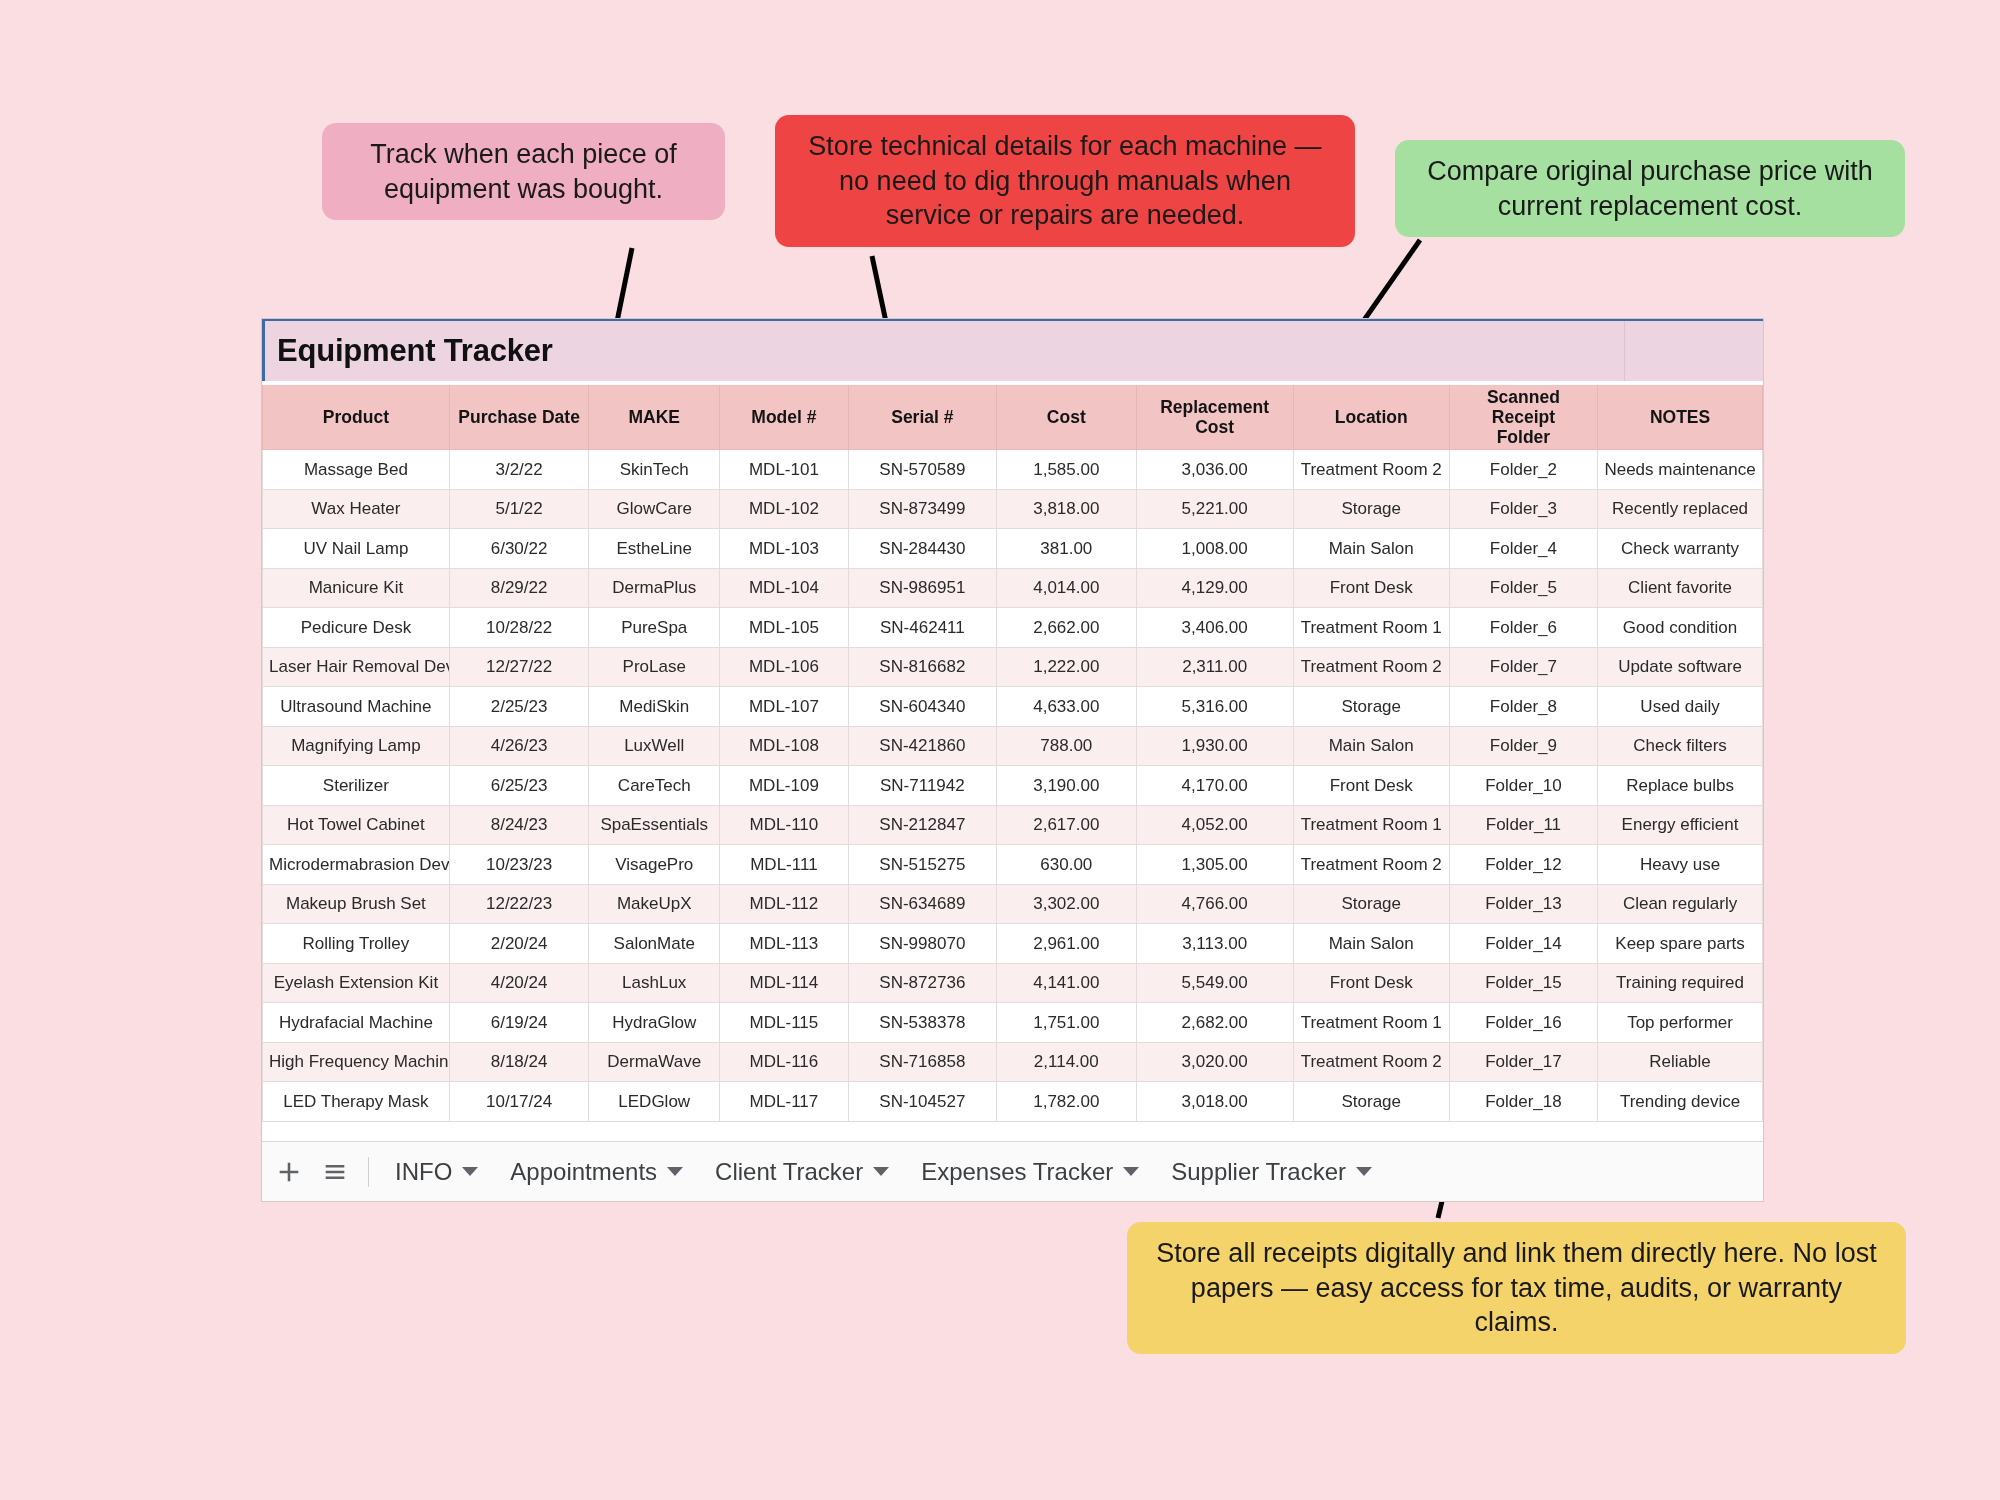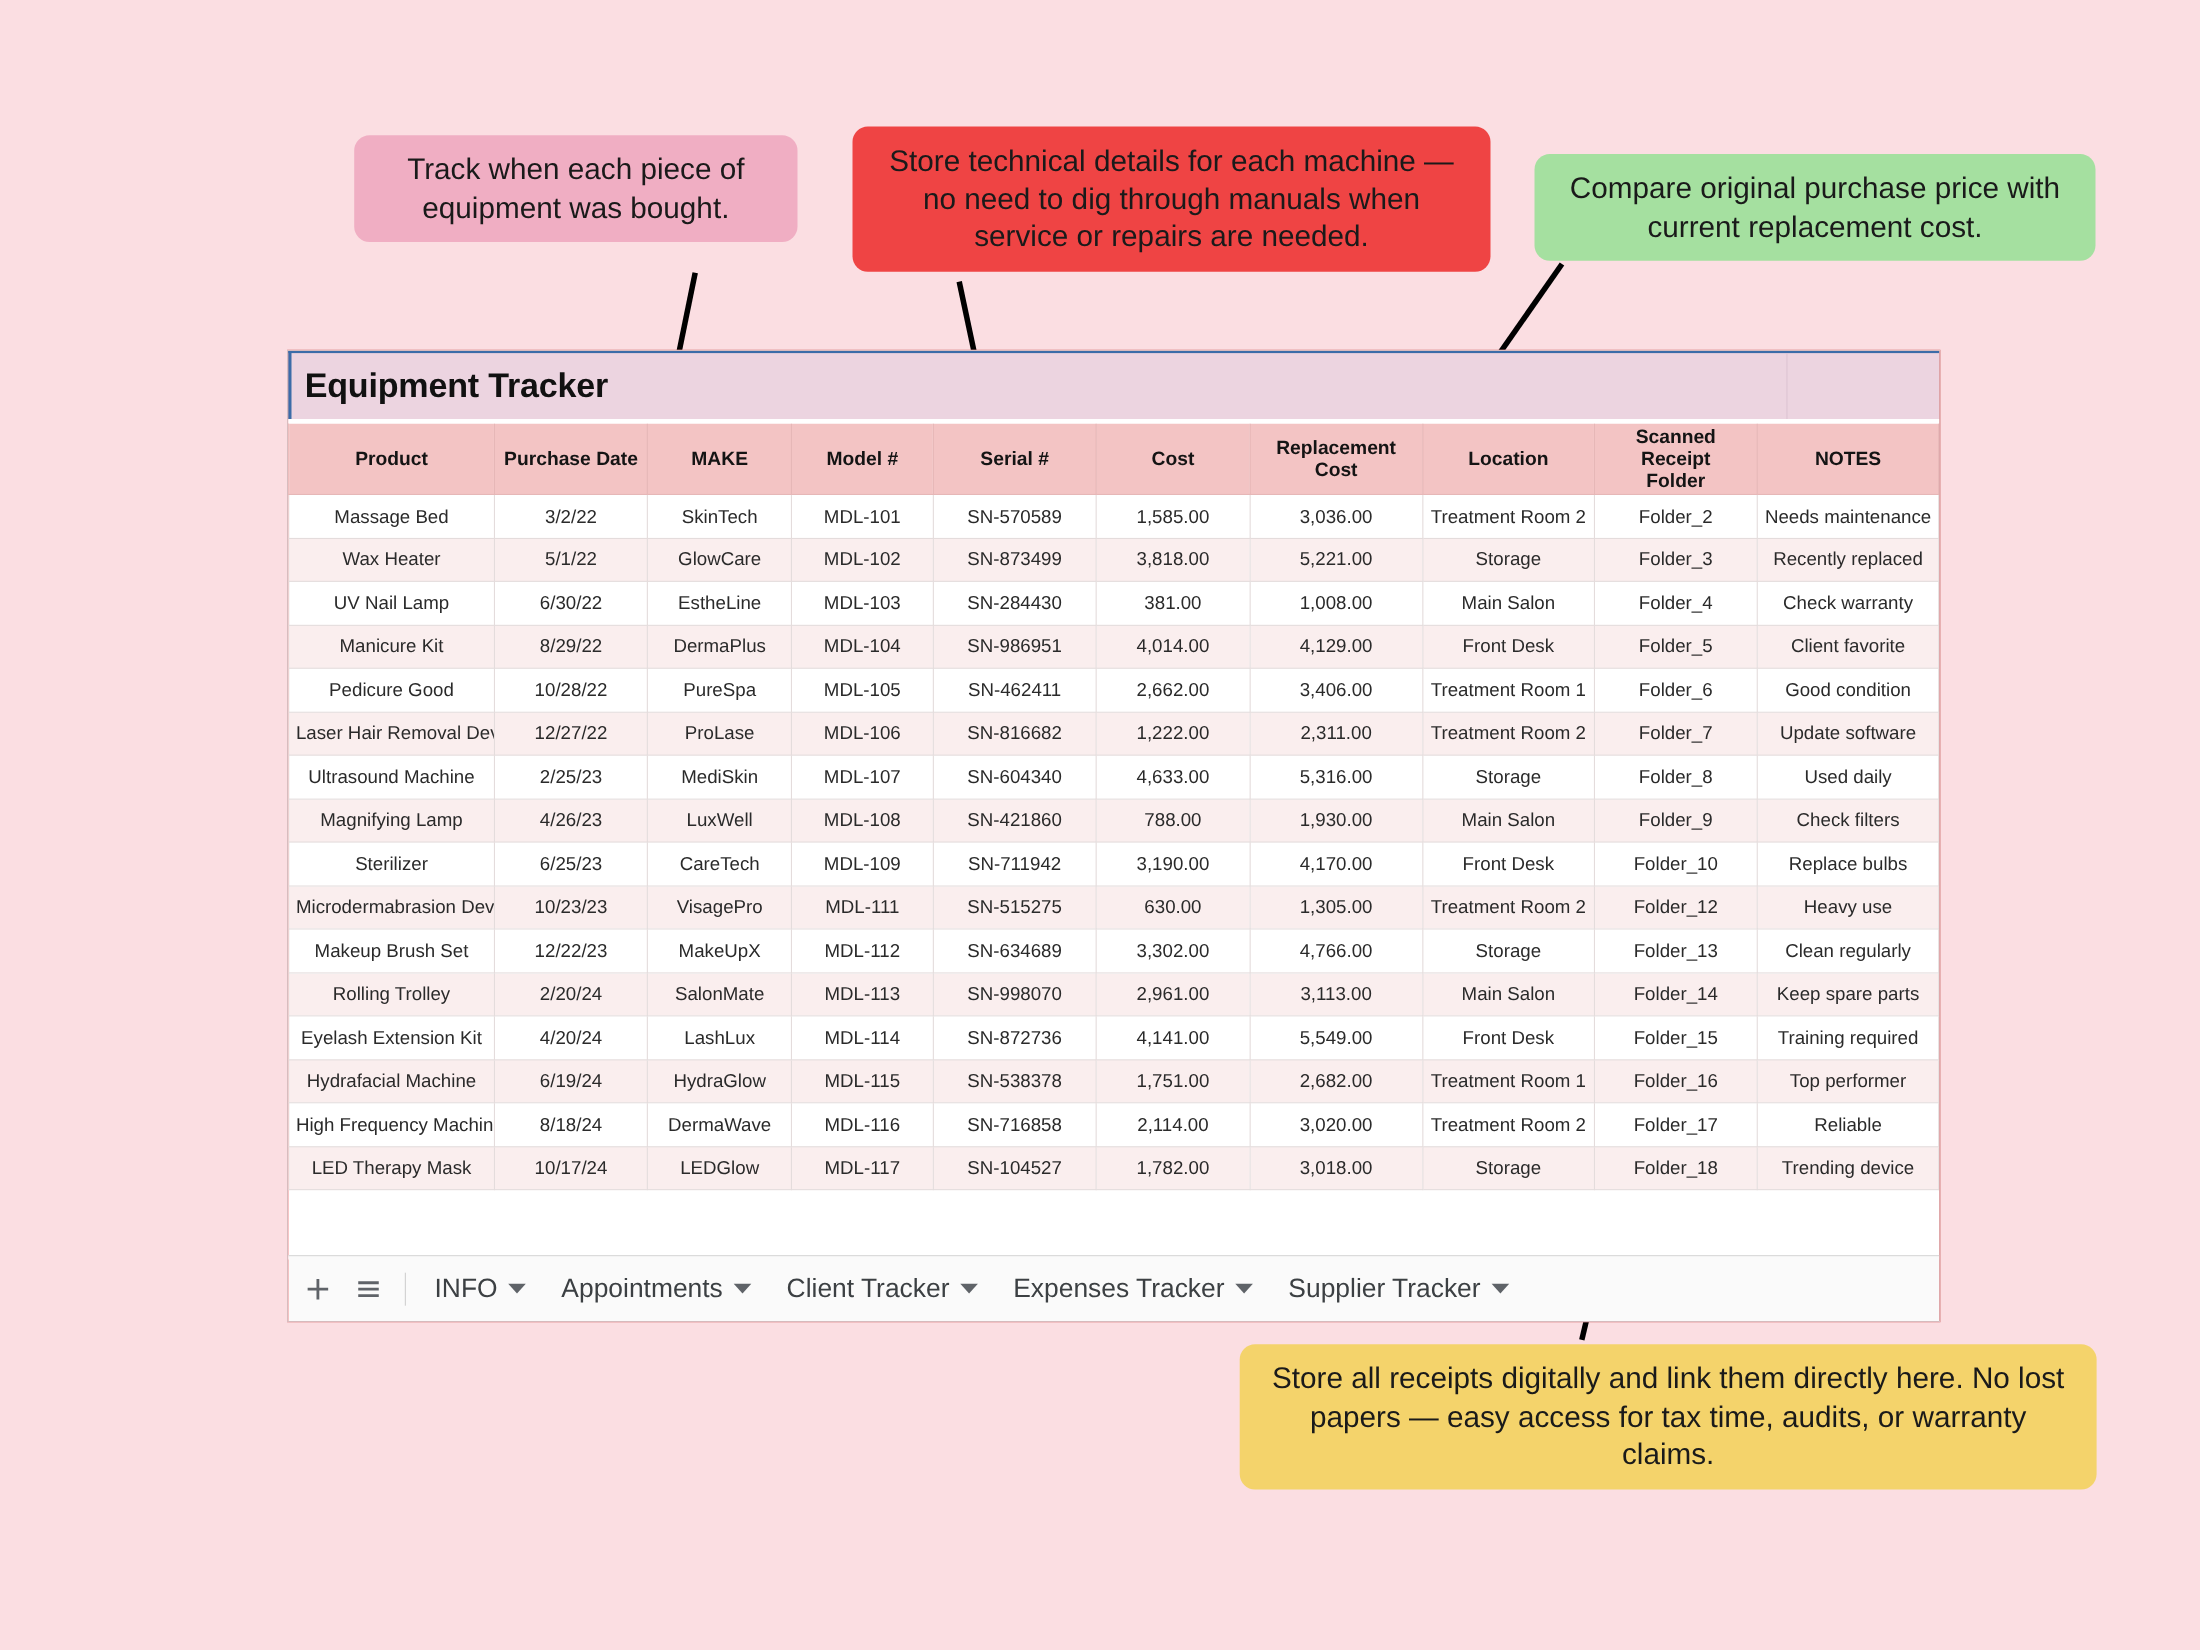--- a/index.html
+++ b/index.html
@@ -288,21 +288,21 @@
             <td>DermaPlus</td>
             <td>MDL-104</td>
             <td>SN-986951</td>
             <td>4,014.00</td>
             <td>4,129.00</td>
             <td>Front Desk</td>
             <td>Folder_5</td>
             <td>Client favorite</td>
           </tr>
           <tr>
-            <td>Pedicure Good</td>
+            <td>Pedicure Desk</td>
             <td>10/28/22</td>
             <td>PureSpa</td>
             <td>MDL-105</td>
             <td>SN-462411</td>
             <td>2,662.00</td>
             <td>3,406.00</td>
             <td>Treatment Room 1</td>
             <td>Folder_6</td>
             <td>Good condition</td>
           </tr>
@@ -346,20 +346,32 @@
             <td>Sterilizer</td>
             <td>6/25/23</td>
             <td>CareTech</td>
             <td>MDL-109</td>
             <td>SN-711942</td>
             <td>3,190.00</td>
             <td>4,170.00</td>
             <td>Front Desk</td>
             <td>Folder_10</td>
             <td>Replace bulbs</td>
+          </tr>
+          <tr>
+            <td>Hot Towel Cabinet</td>
+            <td>8/24/23</td>
+            <td>SpaEssentials</td>
+            <td>MDL-110</td>
+            <td>SN-212847</td>
+            <td>2,617.00</td>
+            <td>4,052.00</td>
+            <td>Treatment Room 1</td>
+            <td>Folder_11</td>
+            <td>Energy efficient</td>
           </tr>
           <tr>
             <td>Microdermabrasion Device</td>
             <td>10/23/23</td>
             <td>VisagePro</td>
             <td>MDL-111</td>
             <td>SN-515275</td>
             <td>630.00</td>
             <td>1,305.00</td>
             <td>Treatment Room 2</td>

